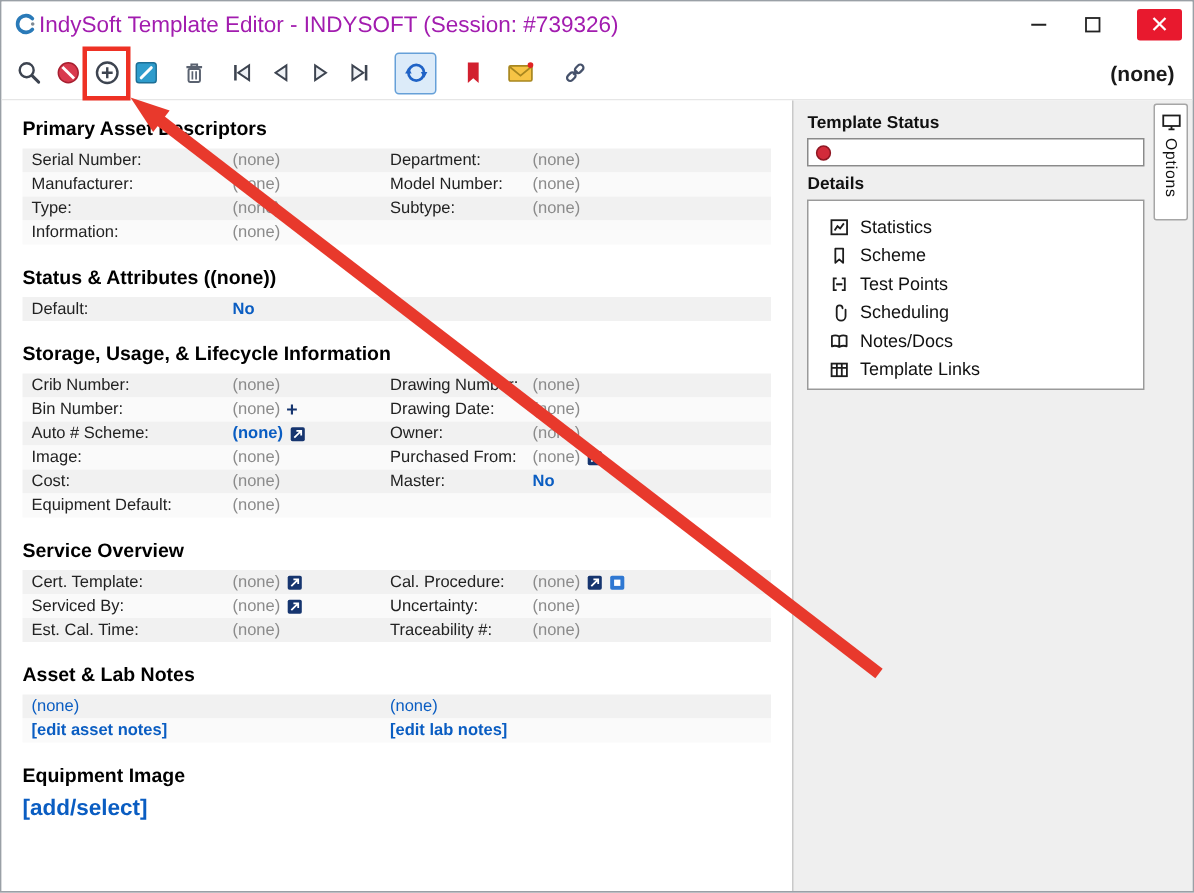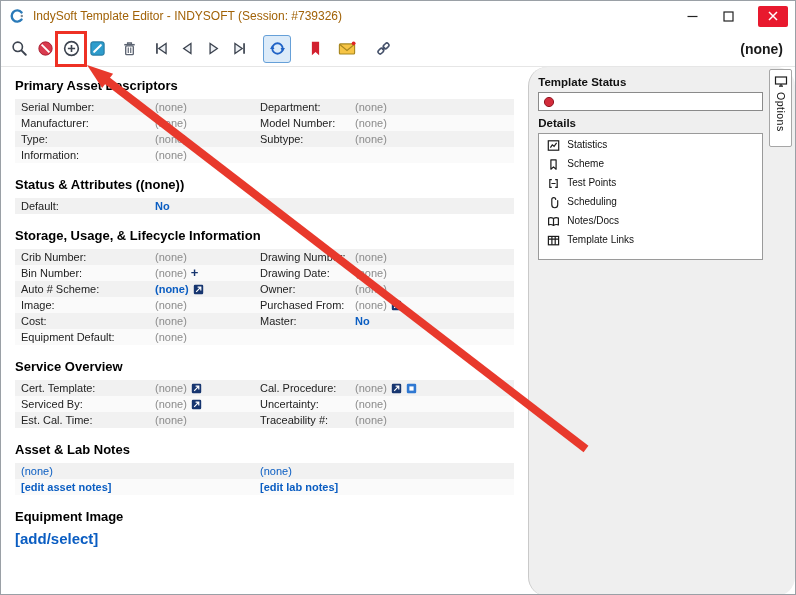--- a/index.html
+++ b/index.html
@@ -3,21 +3,21 @@
 <meta charset="utf-8">
 <style>
   * { box-sizing: border-box; }
   html,body { margin:0; padding:0; background:#9aa0a6; }
   body { font-family:"Liberation Sans","DejaVu Sans",sans-serif; }
   .window { position:relative; width:796px; height:595px; background:#fff;
             border:1px solid #9aa0a6; overflow:hidden; }
 
   
   .titlebar { height:30px; display:flex; align-items:center; padding-left:8px; background:#fff; }
-  .app-title { font-size:12px; color:#a16207; margin-left:8px; }
+  .app-title { font-size:15px; color:#a21caf; margin-left:1px; }
   .win-controls { margin-left:auto; display:flex; align-items:center; }
   .win-btn { width:36px; height:26px; display:flex; align-items:center; justify-content:center; }
   .win-btn svg { display:block; }
   .close-btn { width:30px; height:21px; background:#e8192e; border-radius:2px;
                display:flex; align-items:center; justify-content:center; margin:0 7px 0 12px; }
 
   
   .toolbar { height:36px; display:flex; align-items:center; padding:0 8px 0 6px; gap:2px;
              background:#fff; border-bottom:1px solid #e6e6e6; }
   .tb { width:24px; height:26px; display:flex; align-items:center; justify-content:center;
@@ -44,28 +44,28 @@
   .val-gray { color:#8b8b8b; }
   .val-blue { color:#0a5dc2; }
   .val-bluebold { color:#0a5dc2; font-weight:bold; }
   .plus-glyph { color:#16356f; font-weight:bold; font-size:13px; line-height:10px; }
   .mini { display:block; }
   .n1 { width:245px; padding-left:6px; } .n2 { flex:1; }
   .link-line { font-size:15px; font-weight:bold; color:#0a5dc2; padding-left:0; margin-top:4px; }
 
   
   .side { width:267px; background:#efefef; border-left:1px solid #c9c9c9;
-          padding:9px 32px 0 9px; position:relative;border-radius:19px; }
+          padding:9px 32px 0 9px; position:relative; }
   .panel-label { font-size:11.5px; font-weight:bold; color:#111; }
   .status-field { margin-top:4px; height:19px; background:#fff; border:1px solid #8a8a8a;
                   display:flex; align-items:center; padding-left:4px; }
   .details-label { margin-top:6px; }
   .details-box { margin-top:4px; background:#fff; border:1px solid #9a9a9a; padding:5px 0 6px 0; }
-  .ditem { display:flex; align-items:flex-start; gap:7px; height:19px; padding-left:8px;
-           font-size:10px; color:#111; }
+  .ditem { display:flex; align-items:flex-end; gap:7px; height:19px; padding-left:14px;
+           font-size:12px; color:#111; }
   .ditem svg { flex:0 0 auto; }
   .options-tab { position:absolute; top:2px; right:3px; width:23px; height:78px; background:#fff;
                  border:1px solid #a6a6a6; border-radius:2px; display:flex; flex-direction:column;
                  align-items:center; padding-top:5px; gap:4px; }
   .options-text { writing-mode:vertical-rl; font-size:10.5px; color:#111; letter-spacing:0.5px; }
 
   
   .overlay { position:absolute; left:0; top:0; width:796px; height:595px;
              z-index:90; pointer-events:none; }
 </style>

